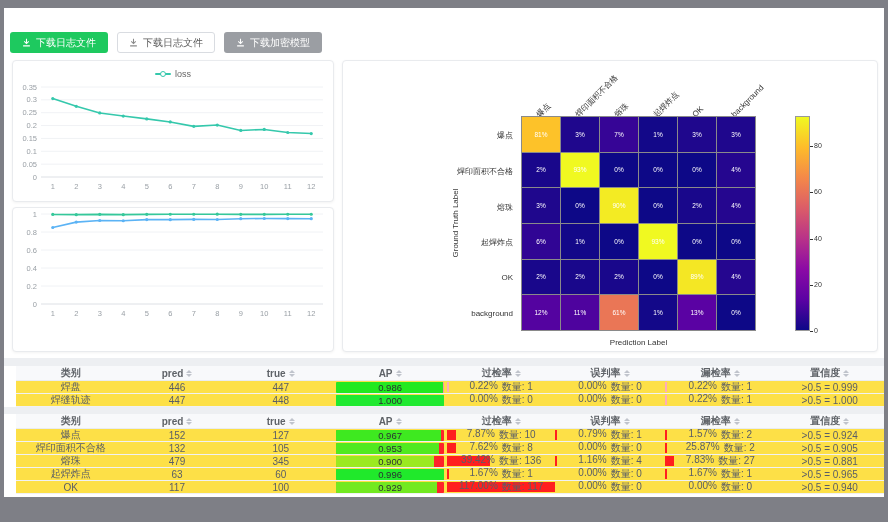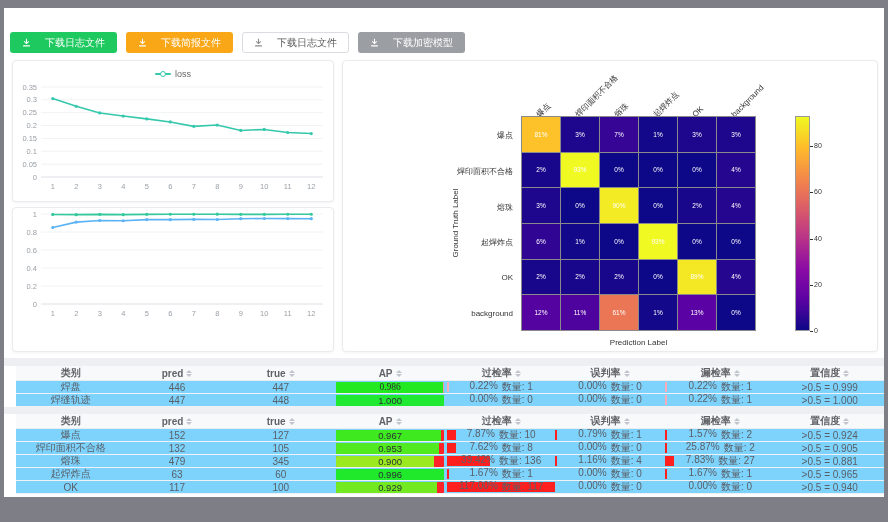--- a/index.html
+++ b/index.html
@@ -2,21 +2,21 @@
 <html><head>
 <meta charset="utf-8">
 <style>
   * { margin:0; padding:0; box-sizing:border-box; }
   html,body { width:888px; height:522px; font-family:"Liberation Sans","DejaVu Sans",sans-serif; }
   .screen { position:relative; width:888px; height:522px; background:#7e7f86; overflow:hidden; }
   .content { position:absolute; left:4px; top:8px; right:4px; bottom:25px; background:#ffffff; overflow:hidden; }
 
   
   .toolbar { position:absolute; left:6px; top:24px; display:flex; gap:9px; }
-  .btn { display:inline-flex; align-items:center; gap:14px; height:21px; padding:0 11px; border-radius:3px; font-size:10px; border:1px solid transparent; cursor:pointer; white-space:nowrap; }
+  .btn { display:inline-flex; align-items:center; gap:5px; height:21px; padding:0 11px; border-radius:3px; font-size:10px; border:1px solid transparent; cursor:pointer; white-space:nowrap; }
   .btn svg { width:9px; height:9px; }
   .btn-green  { background:#1ec95f; color:#fff; }
   .btn-orange { background:#f9a717; color:#fff; }
   .btn-plain  { background:#fff; color:#5a5a5a; border-color:#d9dce1; }
   .btn-gray   { background:#9b9ea3; color:#fff; }
 
   
   .card { position:absolute; background:#fff; border:1px solid #e9ebee; border-radius:4px; box-shadow:0 1px 3px rgba(0,0,0,.05); }
   #card-loss { left:8px;  top:52px;  width:322px; height:142px; }
   #card-map  { left:8px;  top:199px; width:322px; height:145px; }
@@ -37,21 +37,21 @@
   .cm-ylabel { position:absolute; left:112px; top:162px; transform:translate(-50%,-50%) rotate(-90deg); font-size:8px; color:#333; white-space:nowrap; }
   .cm-xlabel { position:absolute; left:178px; top:277px; width:235px; text-align:center; font-size:8px; color:#333; }
   #cm-colorbar { position:absolute; left:452px; top:55px; width:15px; height:215px; border:1px solid #999; }
   .cb-tick { position:absolute; left:471px; font-size:7px; color:#333; }
   .cb-tick::before { content:""; position:absolute; left:-4px; top:4px; width:3px; height:1px; background:#333; }
 
   
   .band { position:absolute; left:0; right:0; background:#edeff2; }
   #band1 { top:350px; height:8px; }
   #band2 { top:399px; height:7px; }
-  .dtable { position:absolute; left:12px; right:0; background:#7dd3fc; }
+  .dtable { position:absolute; left:12px; right:0; background:#fde047; }
   #table1 { top:358px; }
   #table2 { top:406px; }
   .trow { display:grid; grid-template-columns:12.6% 11.9% 12% 13.2% 12.4% 12.7% 12.7% 12.5%; align-items:stretch; }
   .trow > div { display:flex; align-items:center; justify-content:center; font-size:10px; color:#5a5e66; height:13px; border-bottom:1px solid #f0f1f4; overflow:hidden; white-space:nowrap; }
   .trow.thead > div { height:15px; background:#f8f9fb; color:#5f6368; font-weight:bold; font-size:10px; border-bottom:1px solid #e9ecf0; }
   .caret { display:inline-flex; flex-direction:column; gap:1px; margin-left:3px; }
   .caret i { display:block; width:0; height:0; border-left:3px solid transparent; border-right:3px solid transparent; }
   .caret .up   { border-bottom:3px solid #c0c4cc; }
   .caret .down { border-top:3px solid #c0c4cc; }
 
@@ -67,26 +67,20 @@
 
 <div class="screen">
   <div class="content">
 
     <div class="toolbar">
       <button class="btn btn-green">
         <svg viewBox="0 0 12 12">
             <path d="M6 1v6M3 4.5L6 7.5 9 4.5M1.5 10.5h9" stroke="#fff" stroke-width="1.4" fill="none"></path>
           </svg>
         <span>下载日志文件</span>
-      </button>
-      <button class="btn btn-orange">
-        <svg viewBox="0 0 12 12">
-            <path d="M6 1v6M3 4.5L6 7.5 9 4.5M1.5 10.5h9" stroke="#fff" stroke-width="1.4" fill="none"></path>
-          </svg>
-        <span>下载简报文件</span>
       </button>
       <button class="btn btn-plain">
         <svg viewBox="0 0 12 12">
             <path d="M6 1v6M3 4.5L6 7.5 9 4.5M1.5 10.5h9" stroke="#8a8a8a" stroke-width="1.4" fill="none"></path>
           </svg>
         <span>下载日志文件</span>
       </button>
       <button class="btn btn-gray">
         <svg viewBox="0 0 12 12">
             <path d="M6 1v6M3 4.5L6 7.5 9 4.5M1.5 10.5h9" stroke="#fff" stroke-width="1.4" fill="none"></path>
@@ -321,21 +315,21 @@
               <i class="up"></i>
               <i class="down"></i>
             </span>
           </div>
         </div>
         <div class="trow">
           <div>焊盘</div>
           <div>446</div>
           <div>447</div>
           <div>
-            <div class="ap-wrap" style="background: rgb(255, 143, 163); font-family: Liberation Serif, serif;">
+            <div class="ap-wrap" style="background: rgb(255, 143, 163);">
               <div class="ap-fill" style="width: 98.6%; background: rgb(35, 233, 32);"></div>
               <span class="ap-text">0.986</span>
             </div>
           </div>
           <div class="rate-cell">
             <div class="rate-bar" style="width: 0.22%; min-width: 2px; background: rgb(255, 172, 184);"></div>
             <span class="rate-txt">
               <span>0.22%</span>
               <span>数量: 1</span>
             </span>

